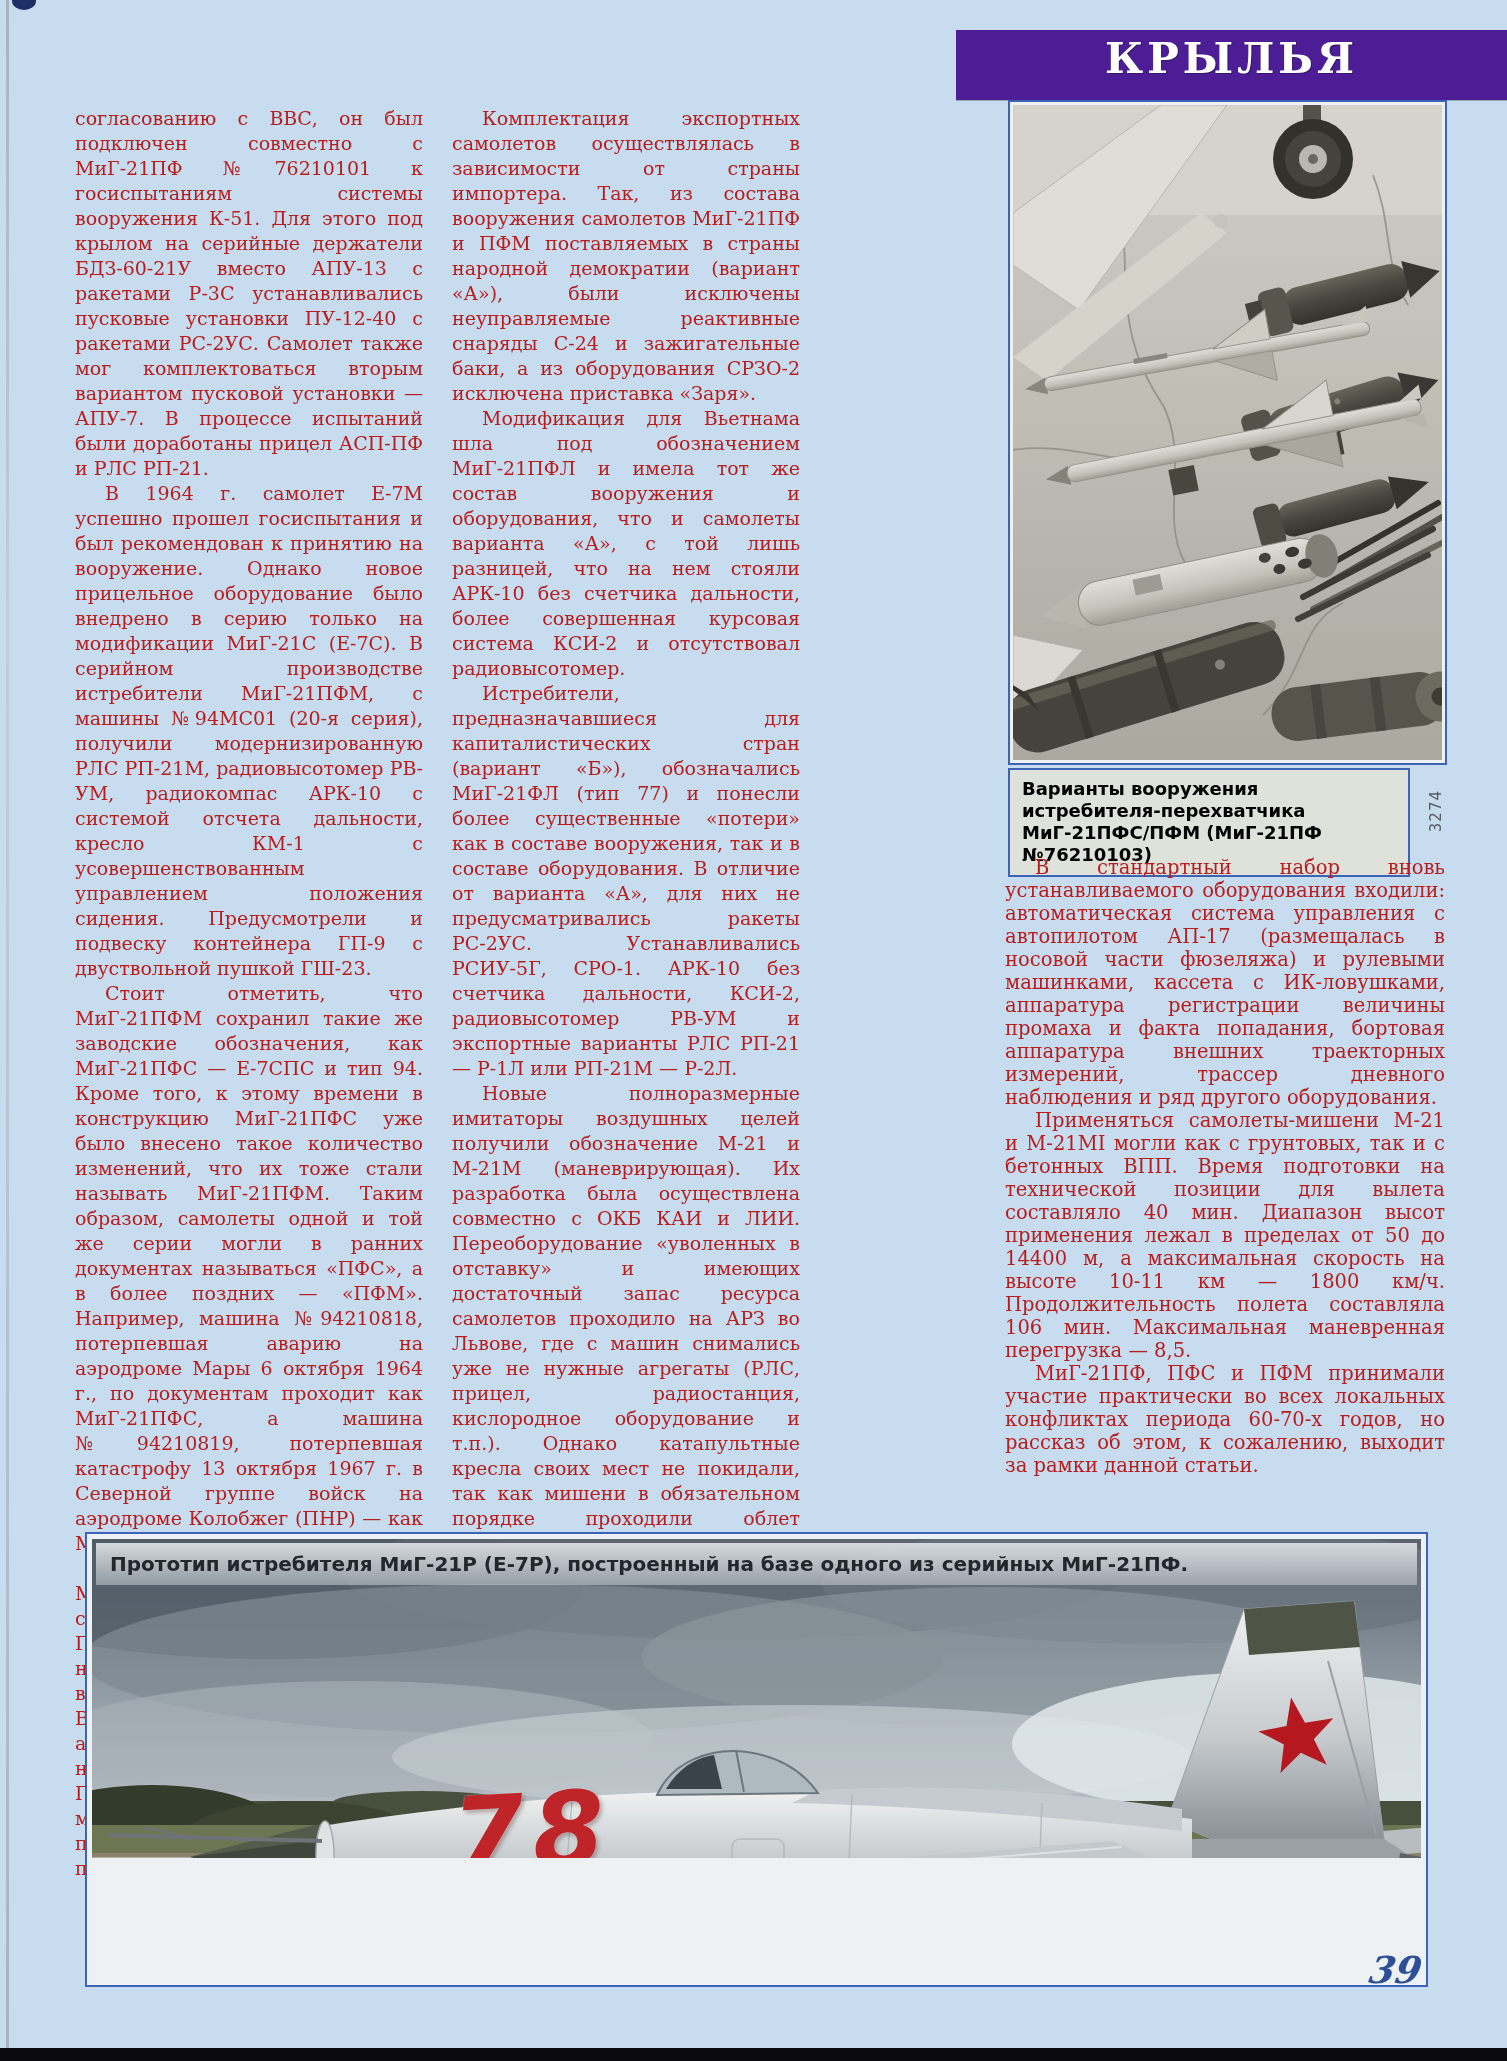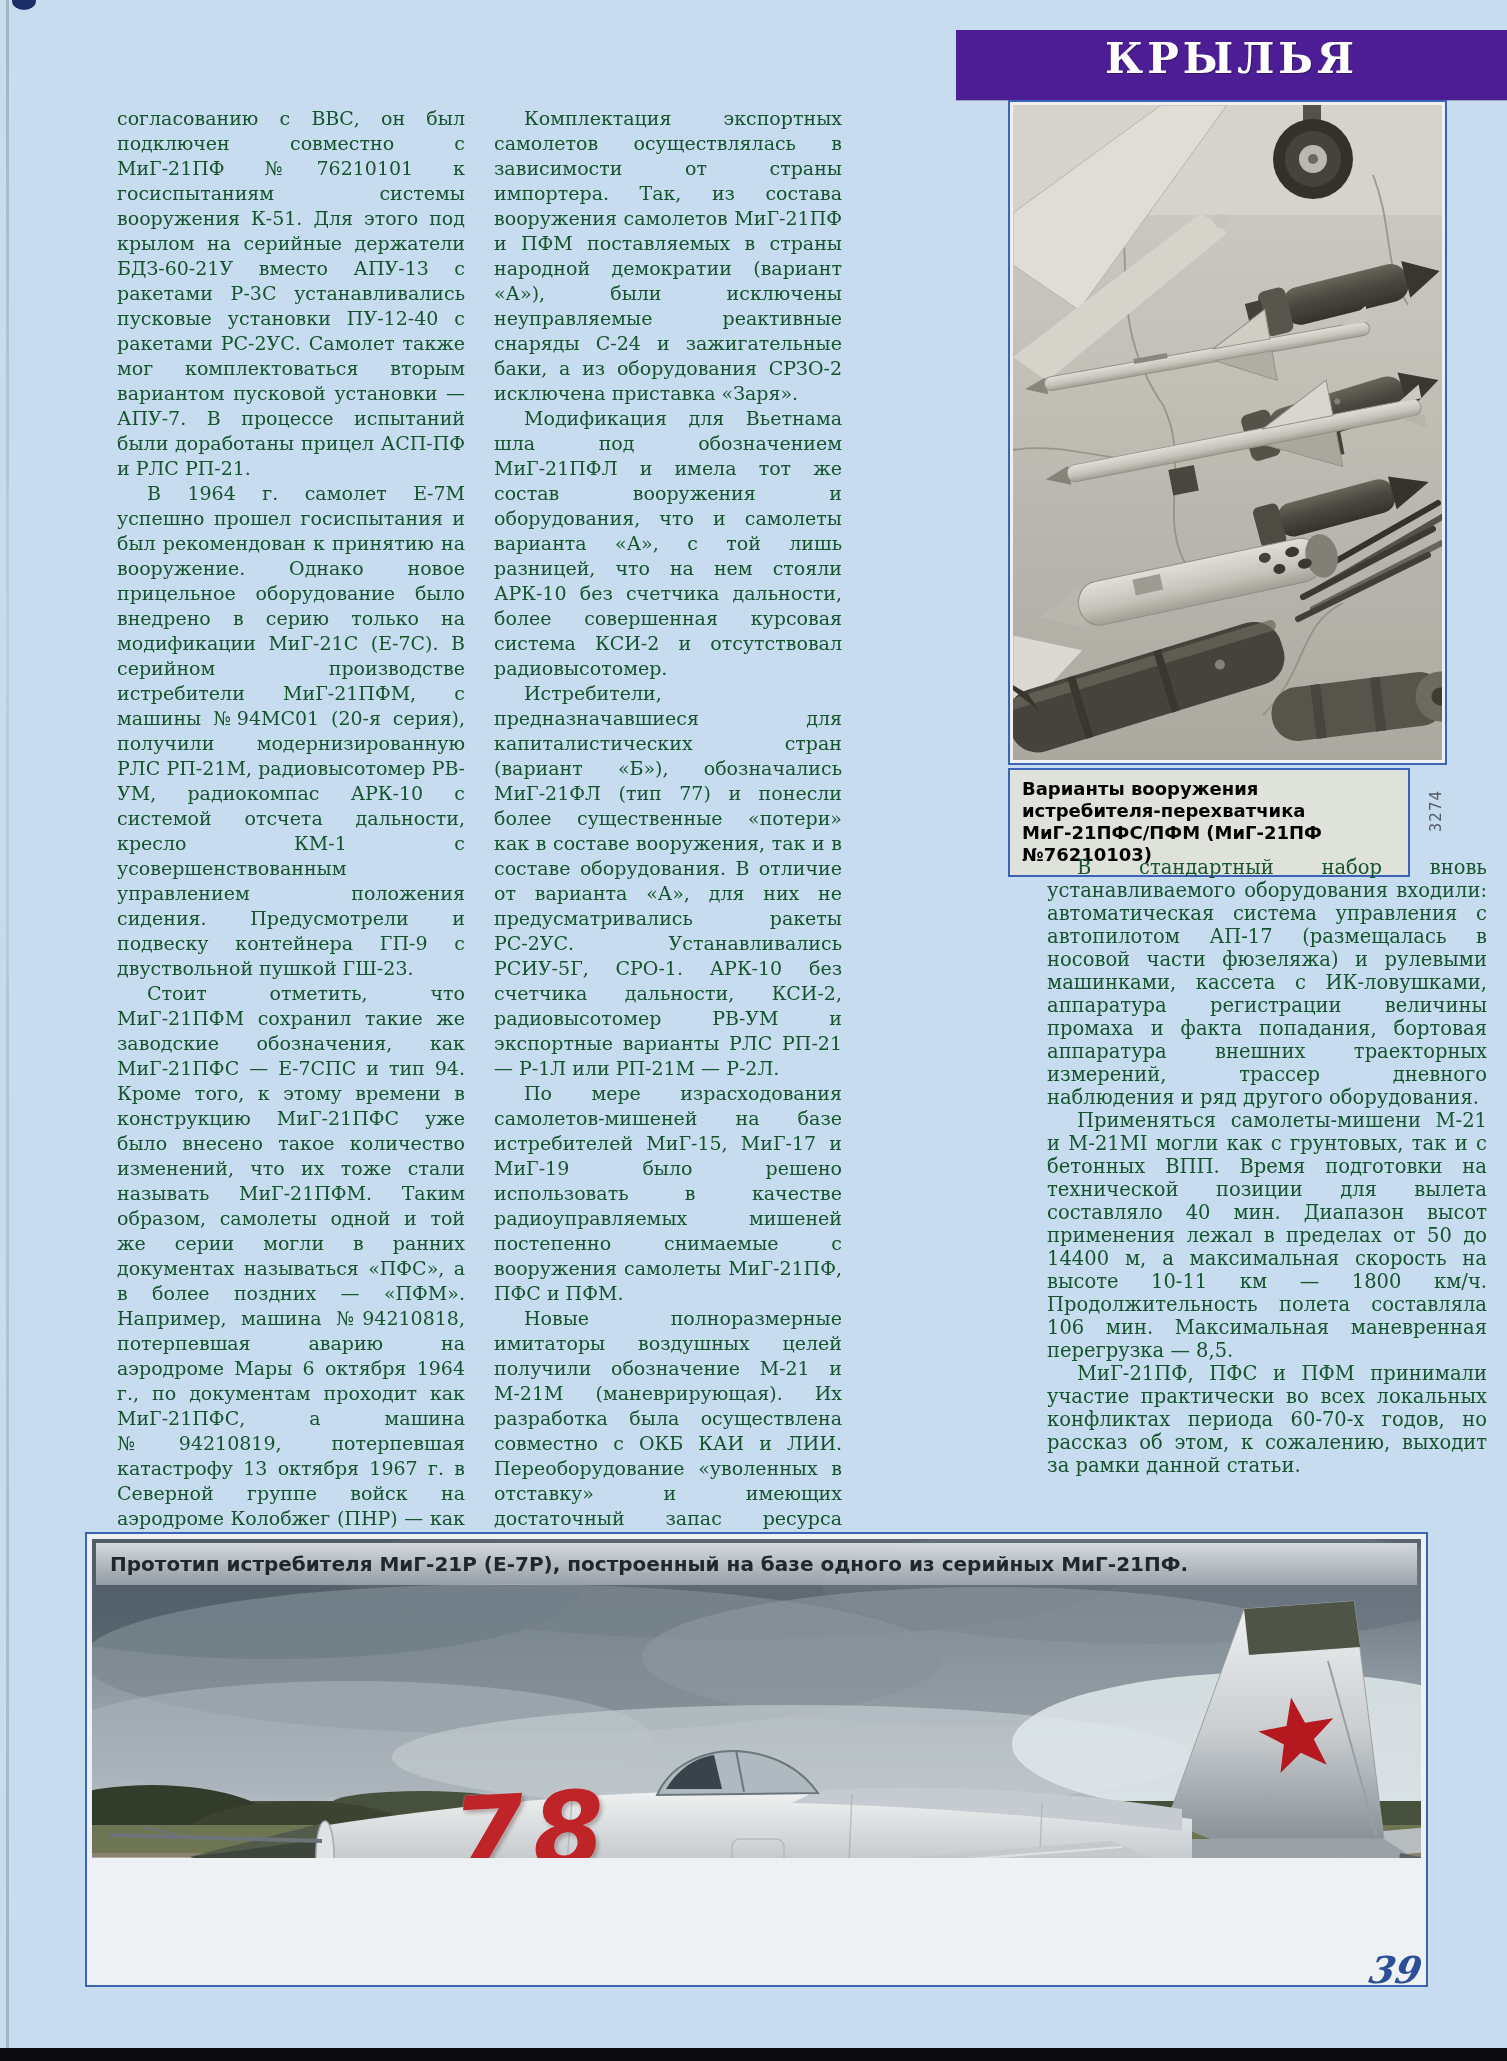--- a/index.html
+++ b/index.html
@@ -20,21 +20,21 @@
   .corner-dot { position:absolute; left:12px; top:-8px; width:24px; height:18px;
     border-radius:50%; background:#1d2f66; }
   .bottom-strip { position:absolute; left:0; bottom:0; width:100%; height:13px; background:#0b0b0d; }
 
   .header-band { position:absolute; left:956px; top:30px; width:551px; height:70px;
     background:#4c1d95; box-shadow:0 1px 0 rgba(0,0,0,.25); }
   .header-band span { display:block; text-align:center; line-height:58px;
     font-weight:bold; font-size:42px; letter-spacing:4px; color:#ffffff;
     font-family:"DejaVu Serif", serif; text-shadow:1px 1px 0 rgba(0,0,0,.3); }
 
-  .col { position:absolute; color:#14532d;margin-left:42px; }
+  .col { position:absolute; color:#b91c1c; }
   .col p { margin:0; text-align:justify; text-indent:30px; }
   .col p.cont { text-indent:0; }
   .col1, .col2 { width:348px; top:106px; font-size:19px; line-height:25px; }
   .col1 { left:75px; } .col2 { left:452px; }
   .col3 { left:1005px; top:856px; width:440px; font-size:19.5px; line-height:23px; }
 
   figure { margin:0; }
   .weapons-fig { position:absolute; left:1008px; top:100px; width:439px; }
   .photo-frame { border:2px solid #3c63b4; background:#eef1f4; padding:3px; }
   .photo-frame svg { display:block; }
@@ -77,21 +77,20 @@
     <p class="cont">согласованию с ВВС, он был подключен совместно с МиГ-21ПФ №76210101 к госиспытаниям системы вооружения К-51. Для этого под крылом на серийные держатели БДЗ-60-21У вместо АПУ-13 с ракетами Р-3С устанавливались пусковые установки ПУ-12-40 с ракетами РС-2УС. Самолет также мог комплектоваться вторым вариантом пусковой установки — АПУ-7. В процессе испытаний были доработаны прицел АСП-ПФ и РЛС РП-21.</p>
     <p>В 1964 г. самолет Е-7М успешно прошел госиспытания и был рекомендован к принятию на вооружение. Однако новое прицельное оборудование было внедрено в серию только на модификации МиГ-21С (Е-7С). В серийном производстве истребители МиГ-21ПФМ, с машины №94МС01 (20-я серия), получили модернизированную РЛС РП-21М, радиовысотомер РВ-УМ, радиокомпас АРК-10 с системой отсчета дальности, кресло КМ-1 с усовершенствованным управлением положения сидения. Предусмотрели и подвеску контейнера ГП-9 с двуствольной пушкой ГШ-23.</p>
     <p>Стоит отметить, что МиГ-21ПФМ сохранил такие же заводские обозначения, как МиГ-21ПФС — Е-7СПС и тип 94. Кроме того, к этому времени в конструкцию МиГ-21ПФС уже было внесено такое количество изменений, что их тоже стали называть МиГ-21ПФМ. Таким образом, самолеты одной и той же серии могли в ранних документах называться «ПФС», а в более поздних — «ПФМ». Например, машина №94210818, потерпевшая аварию на аэродроме Мары 6 октября 1964 г., по документам проходит как МиГ-21ПФС, а машина №94210819, потерпевшая катастрофу 13 октября 1967 г. в Северной группе войск на аэродроме Колобжег (ПНР) — как МиГ-21ПФМ.</p>
     <p>Истребители-перехватчики МиГ-21ПФ и его модификации строились серийно на Горьковском авиазаводе (в настоящее время НГАЗ «Сокол») в период с 1961 до 1968 гг. для ВВС и ПВО СССР. На Московском авиазаводе «Знамя Труда» (в настоящее время ПЦ им. П.А.Воронина) МиГ-21ПФ и его модификации выпускались с 1964 по 1968 гг. в том числе и для поставок на экспорт.</p>
   </div>
 
   <div class="col col2">
     <p>Комплектация экспортных самолетов осуществлялась в зависимости от страны импортера. Так, из состава вооружения самолетов МиГ-21ПФ и ПФМ поставляемых в страны народной демократии (вариант «А»), были исключены неуправляемые реактивные снаряды С-24 и зажигательные баки, а из оборудования СРЗО-2 исключена приставка «Заря».</p>
     <p>Модификация для Вьетнама шла под обозначением МиГ-21ПФЛ и имела тот же состав вооружения и оборудования, что и самолеты варианта «А», с той лишь разницей, что на нем стояли АРК-10 без счетчика дальности, более совершенная курсовая система КСИ-2 и отсутствовал радиовысотомер.</p>
     <p>Истребители, предназначавшиеся для капиталистических стран (вариант «Б»), обозначались МиГ-21ФЛ (тип 77) и понесли более существенные «потери» как в составе вооружения, так и в составе оборудования. В отличие от варианта «А», для них не предусматривались ракеты РС-2УС. Устанавливались РСИУ-5Г, СРО-1. АРК-10 без счетчика дальности, КСИ-2, радиовысотомер РВ-УМ и экспортные варианты РЛС РП-21 — Р-1Л или РП-21М — Р-2Л.</p>
-    <p>По мере израсходования самолетов-мишеней на базе истребителей МиГ-15, МиГ-17 и МиГ-19 было решено использовать в качестве радиоуправляемых мишеней постепенно снимаемые с вооружения самолеты МиГ-21ПФ, ПФС и ПФМ.</p>
     <p>Новые полноразмерные имитаторы воздушных целей получили обозначение М-21 и М-21М (маневрирующая). Их разработка была осуществлена совместно с ОКБ КАИ и ЛИИ. Переоборудование «уволенных в отставку» и имеющих достаточный запас ресурса самолетов проходило на АРЗ во Львове, где с машин снимались уже не нужные агрегаты (РЛС, прицел, радиостанция, кислородное оборудование и т.п.). Однако катапультные кресла своих мест не покидали, так как мишени в обязательном порядке проходили облет летчиками.</p>
   </div>
 
   <figure class="weapons-fig">
     <div class="photo-frame">
 
       <svg width="429" height="655" viewBox="0 0 429 655">
         <defs>
           <linearGradient id="conc" x1="0" y1="0" x2="0" y2="1">
             <stop offset="0" stop-color="#dbd8d1"></stop>

